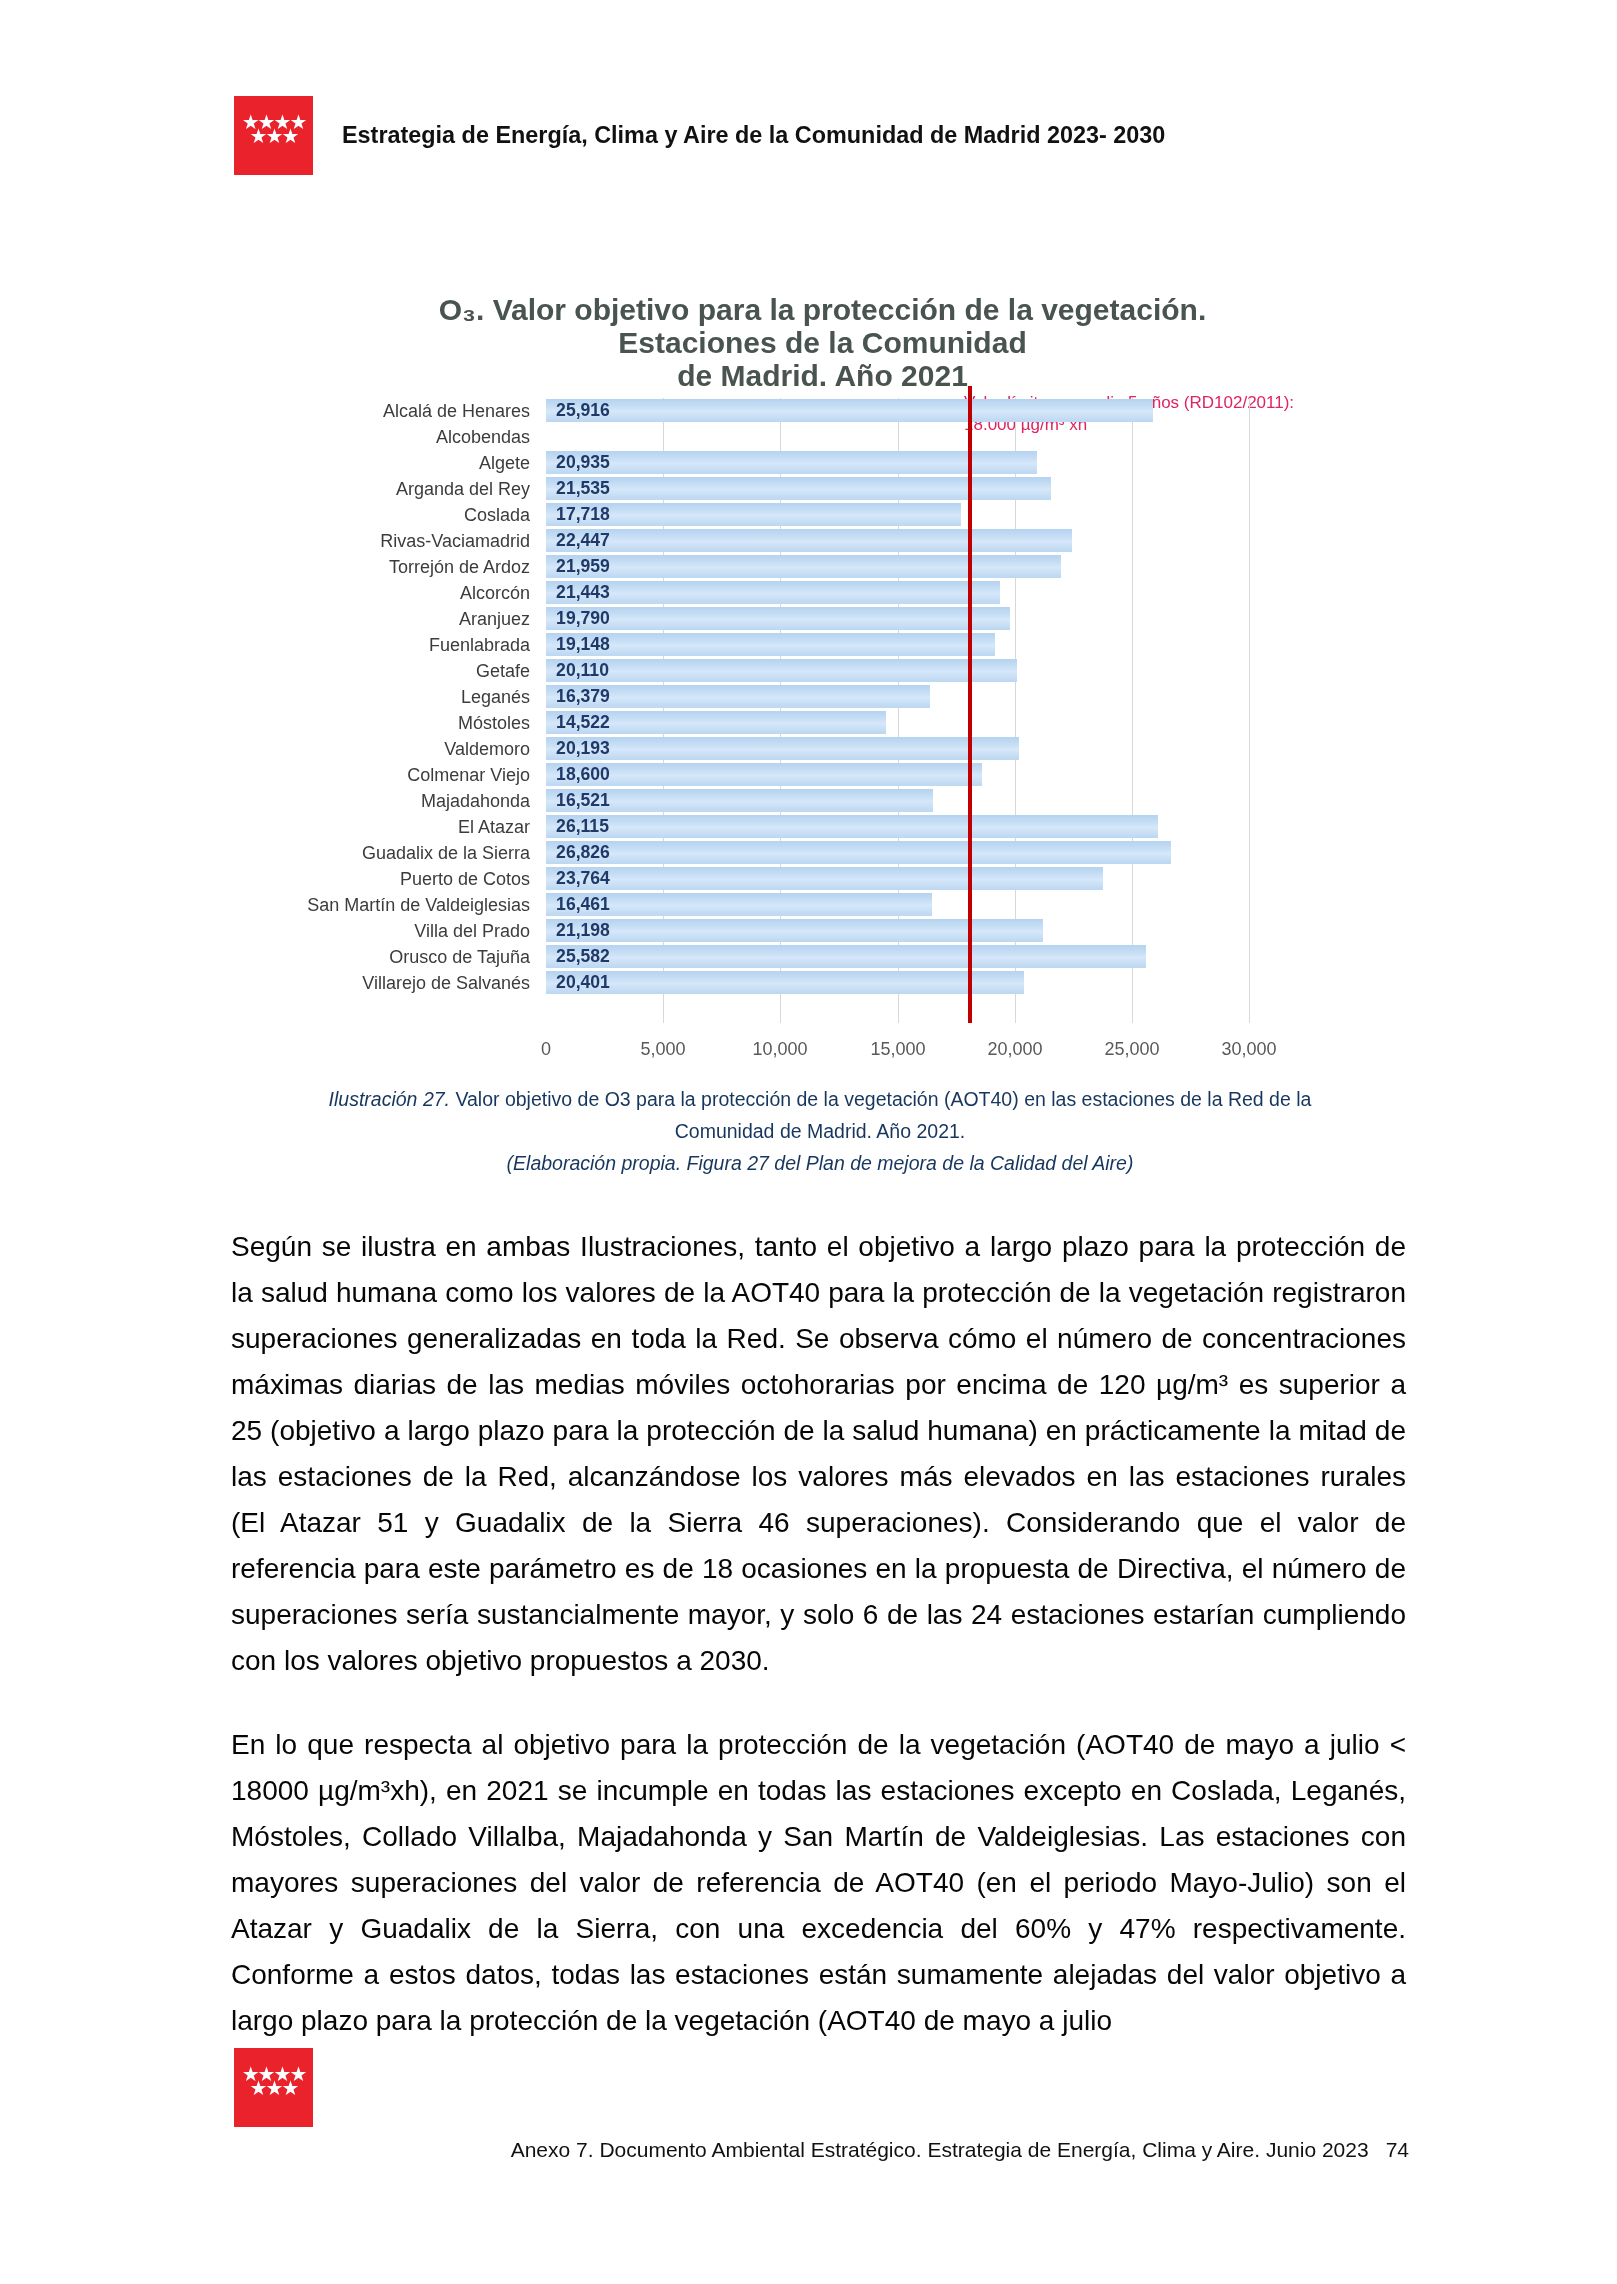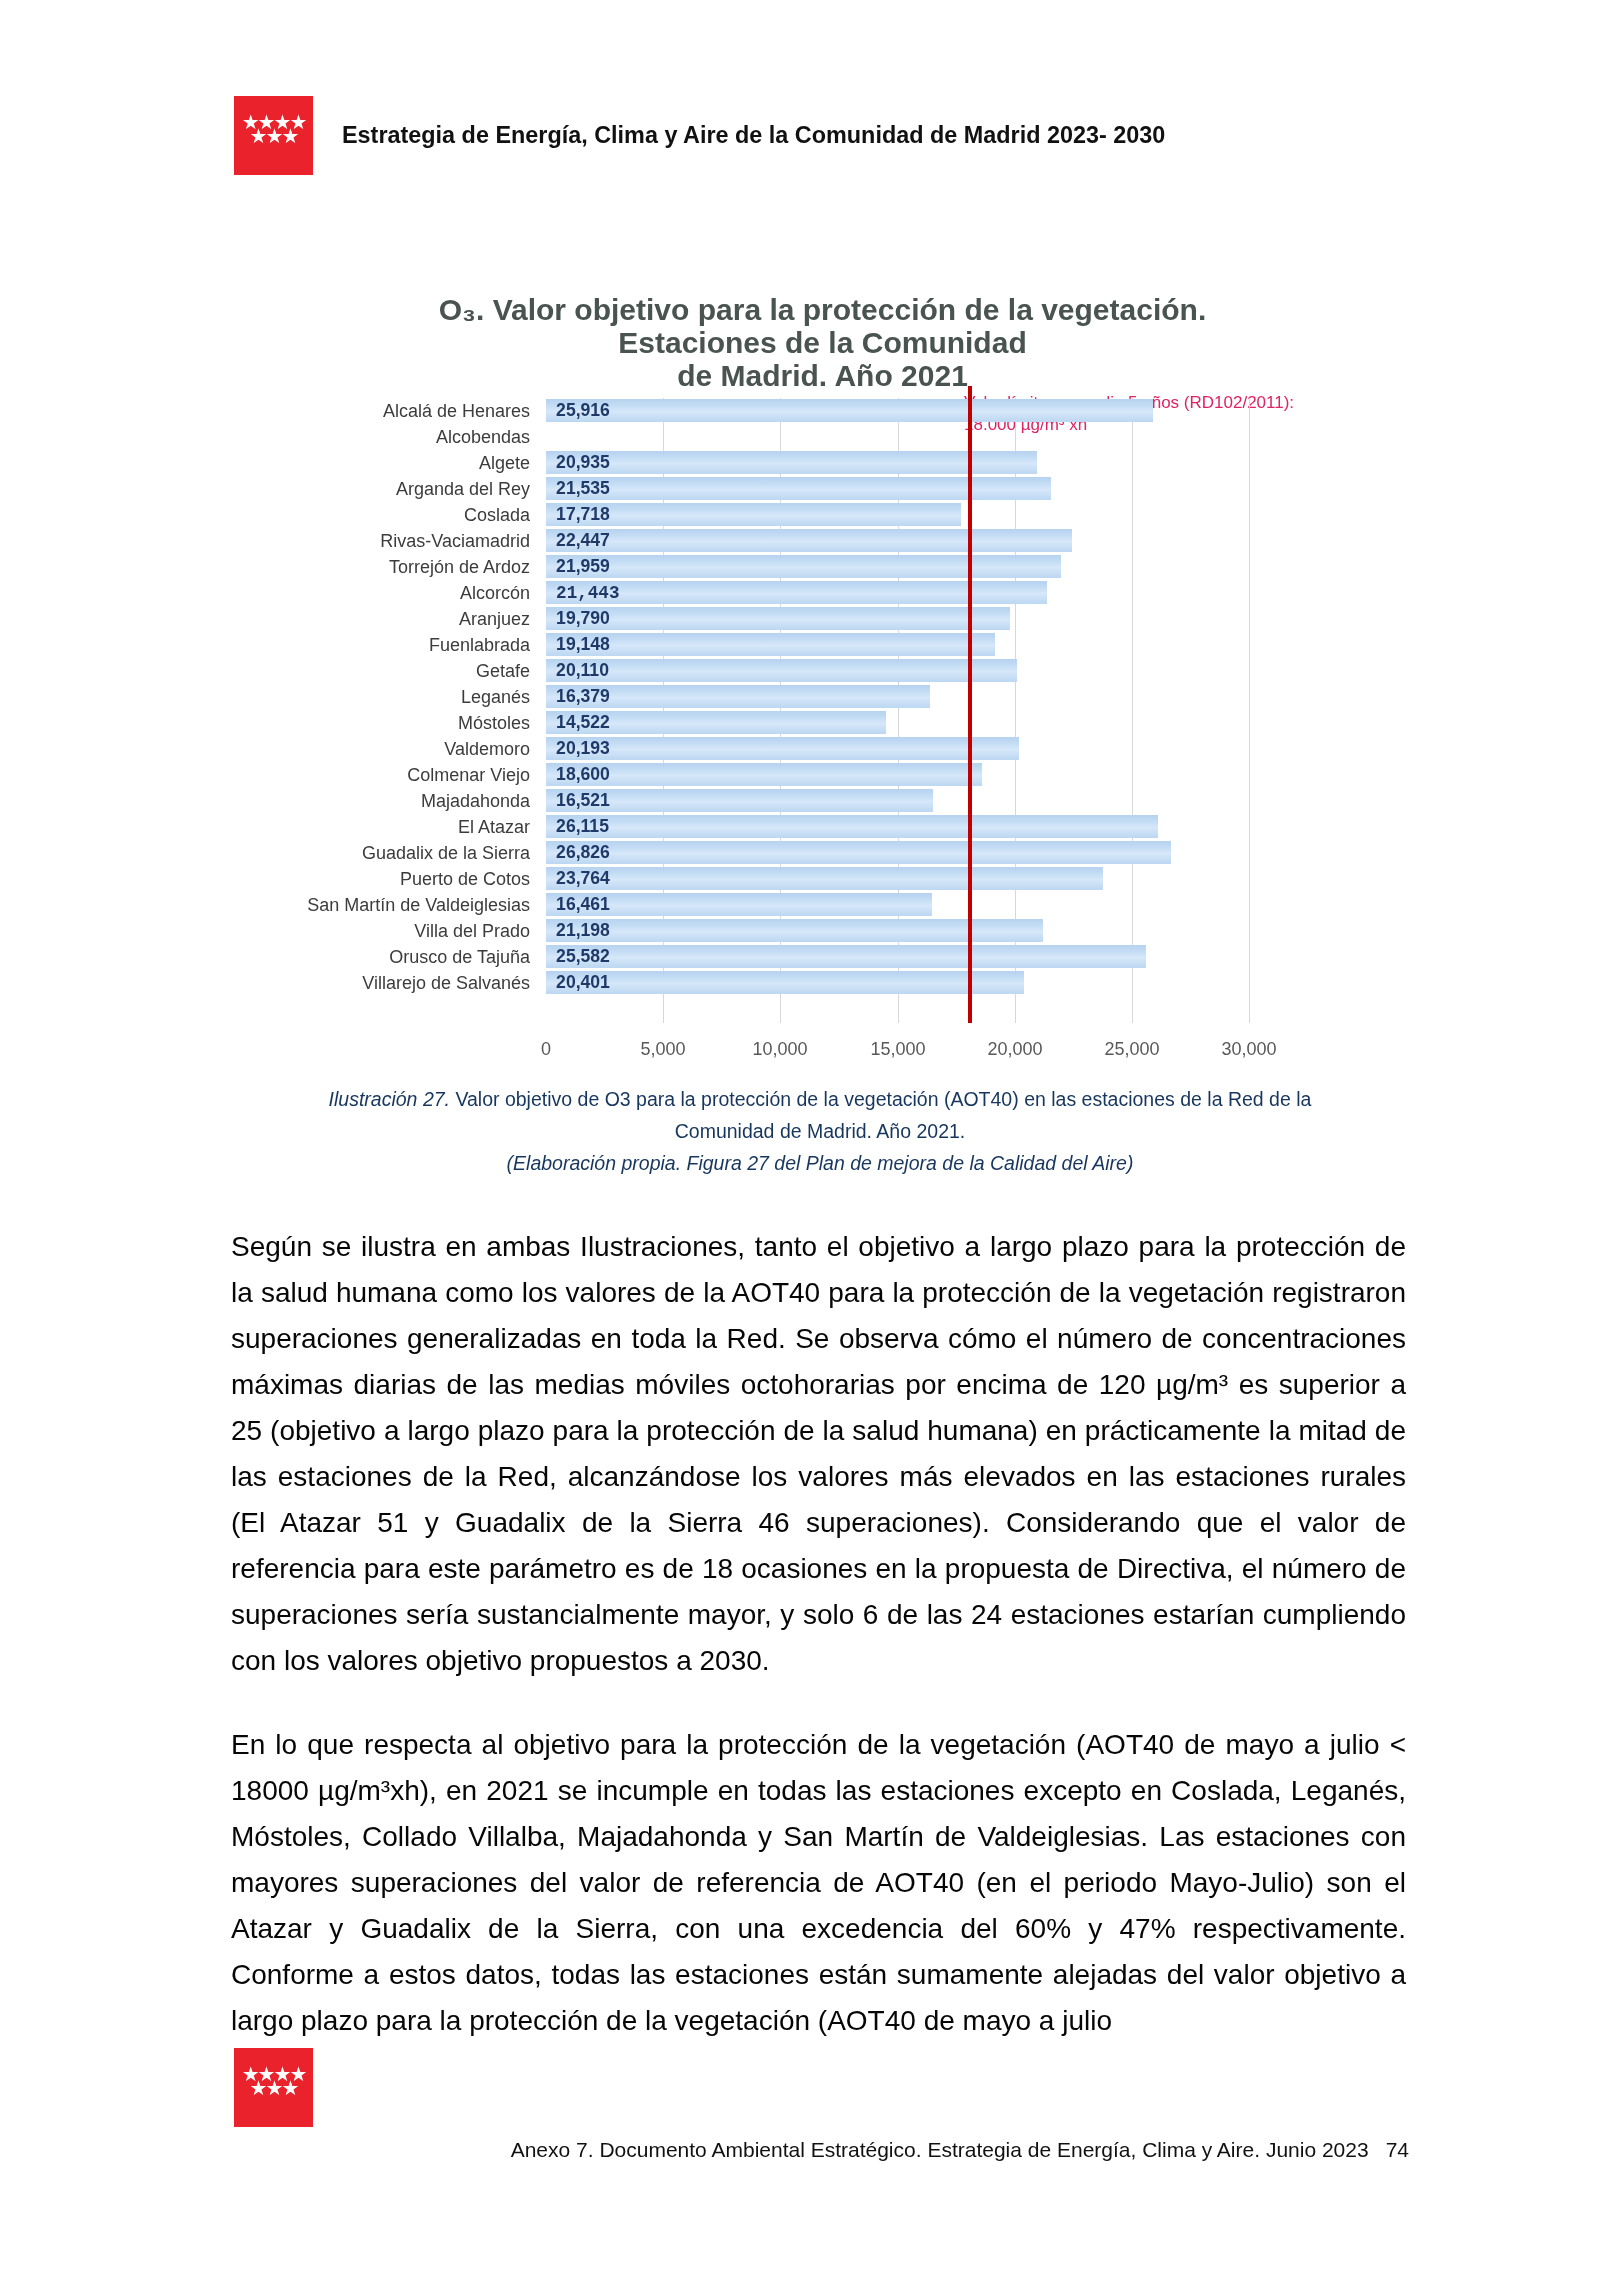--- a/index.html
+++ b/index.html
@@ -181,21 +181,21 @@
           <div class="stn-label">Torrejón de Ardoz</div>
           <div class="bar-area">
             <div class="bar" style="width: 515px;">
               <span class="bar-value">21,959</span>
             </div>
           </div>
         </div>
         <div class="row">
           <div class="stn-label">Alcorcón</div>
           <div class="bar-area">
-            <div class="bar" style="width: 501px; font-family: Liberation Mono, monospace;">
+            <div class="bar" style="width: 454px;">
               <span class="bar-value">21,443</span>
             </div>
           </div>
         </div>
         <div class="row">
           <div class="stn-label">Aranjuez</div>
           <div class="bar-area">
             <div class="bar" style="width: 464px;">
               <span class="bar-value">19,790</span>
             </div>

